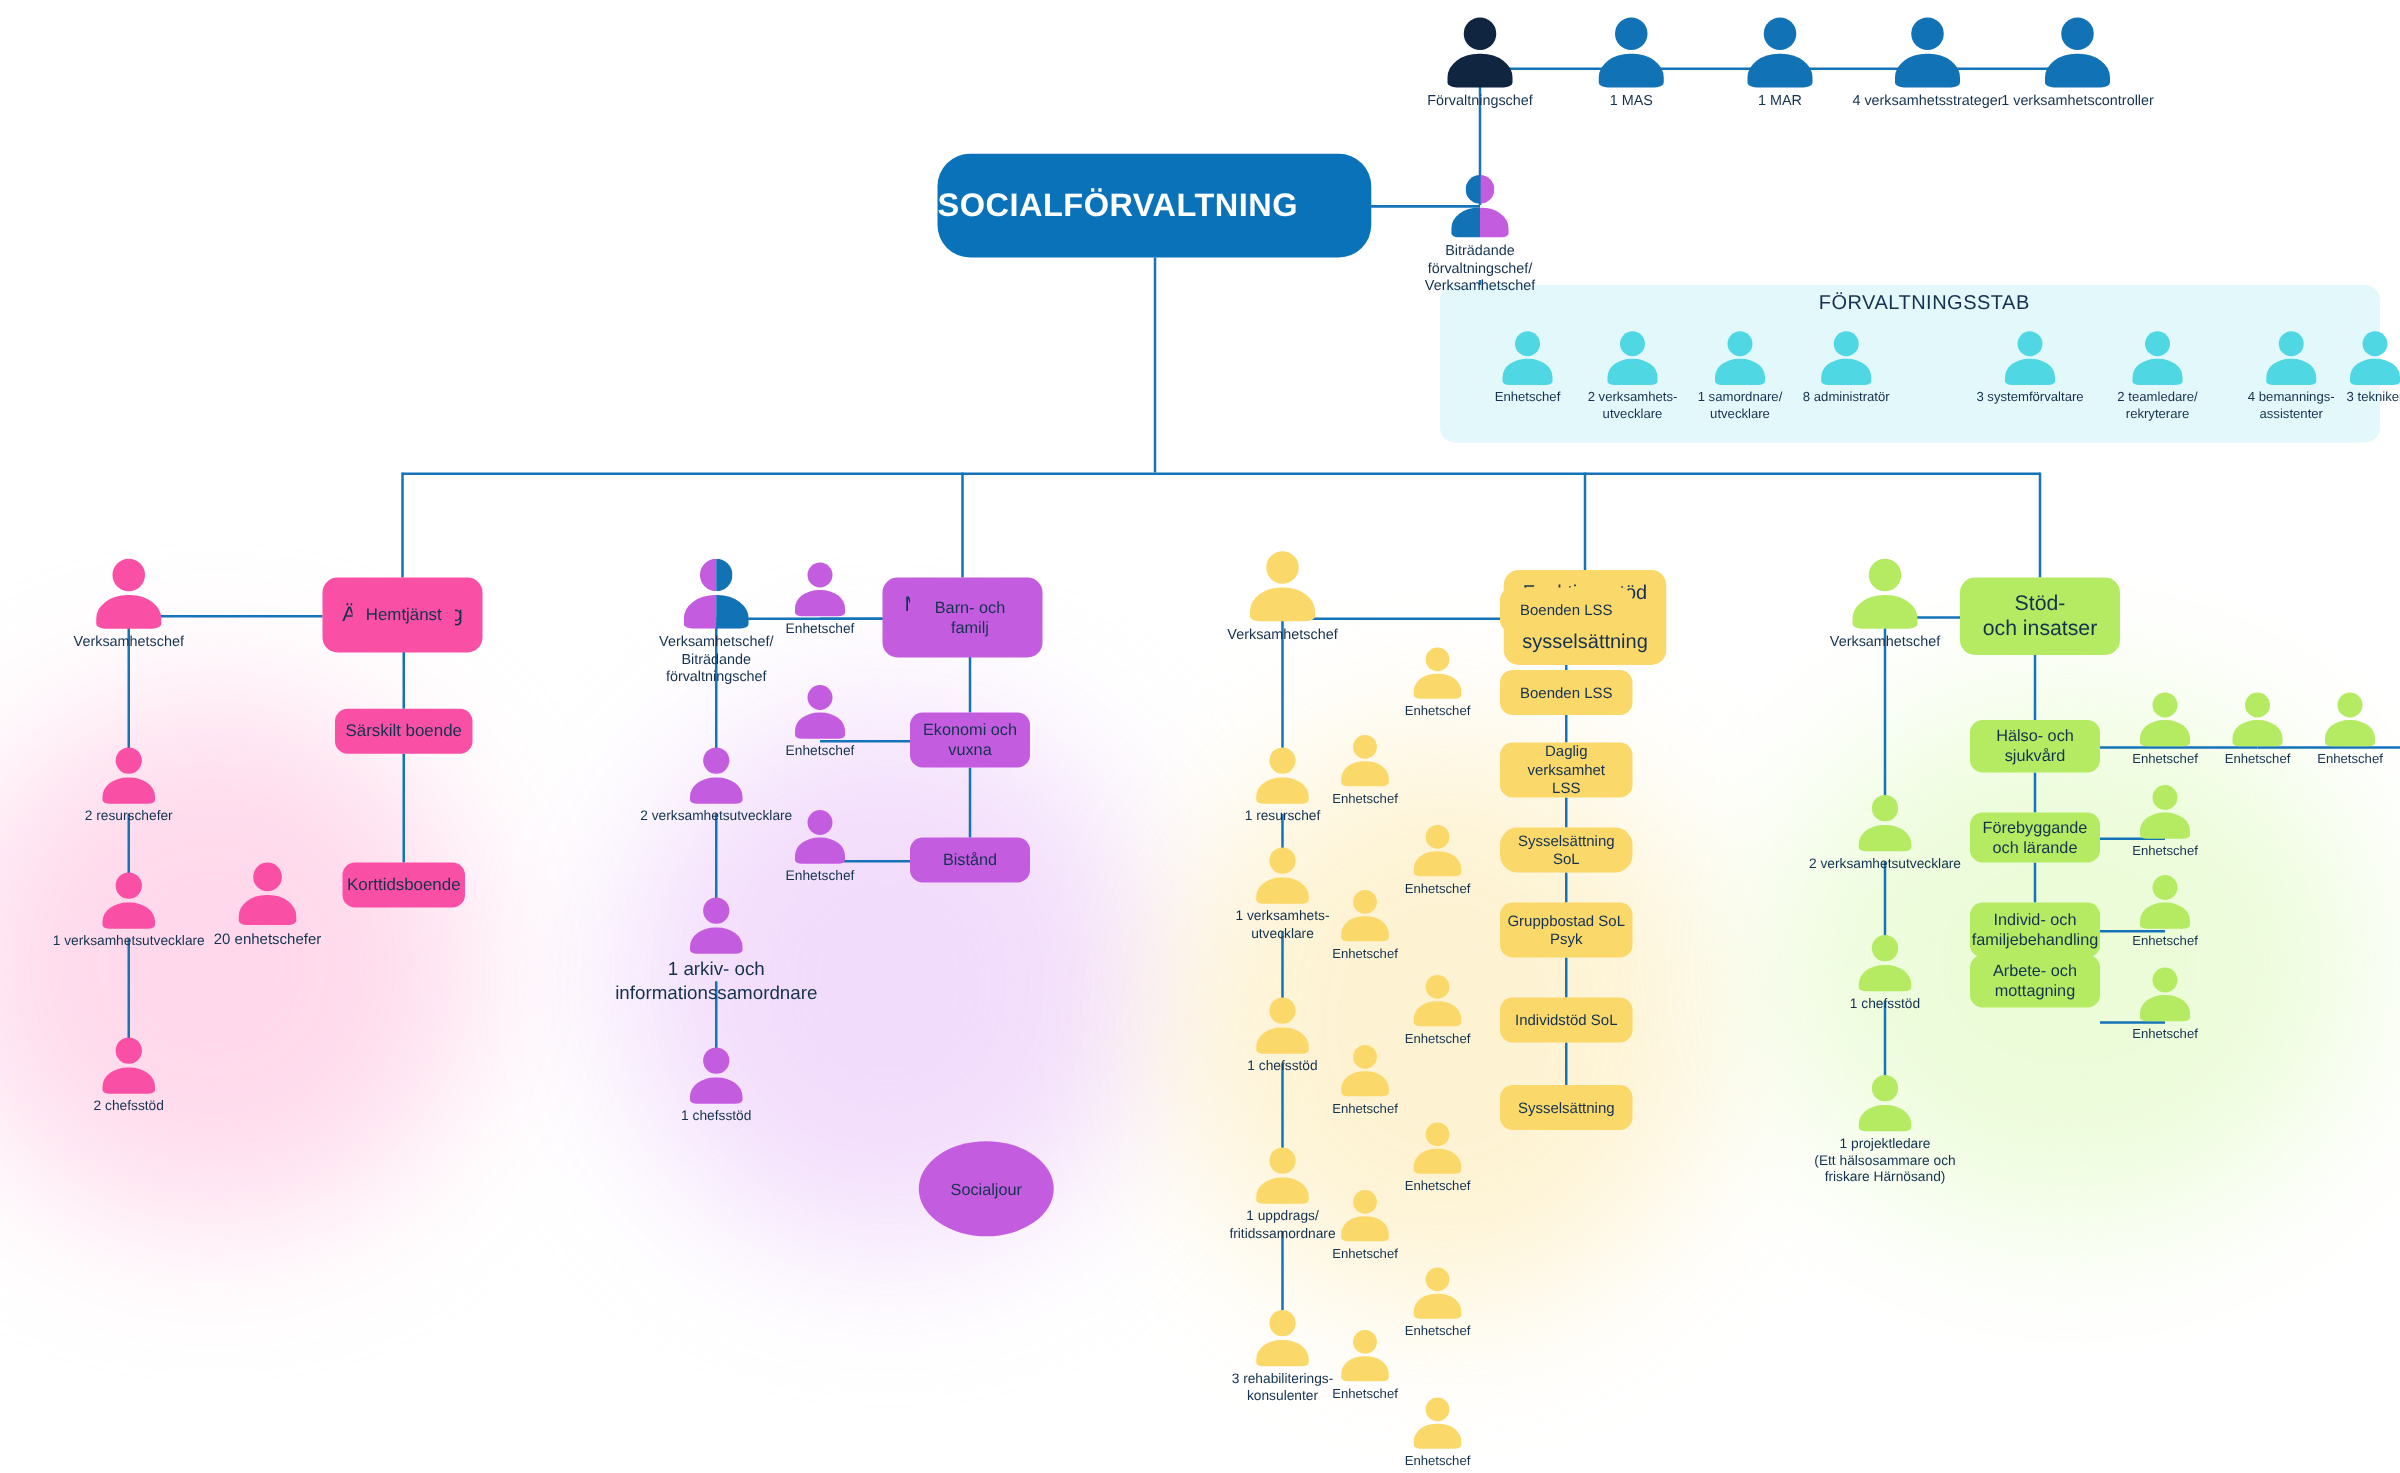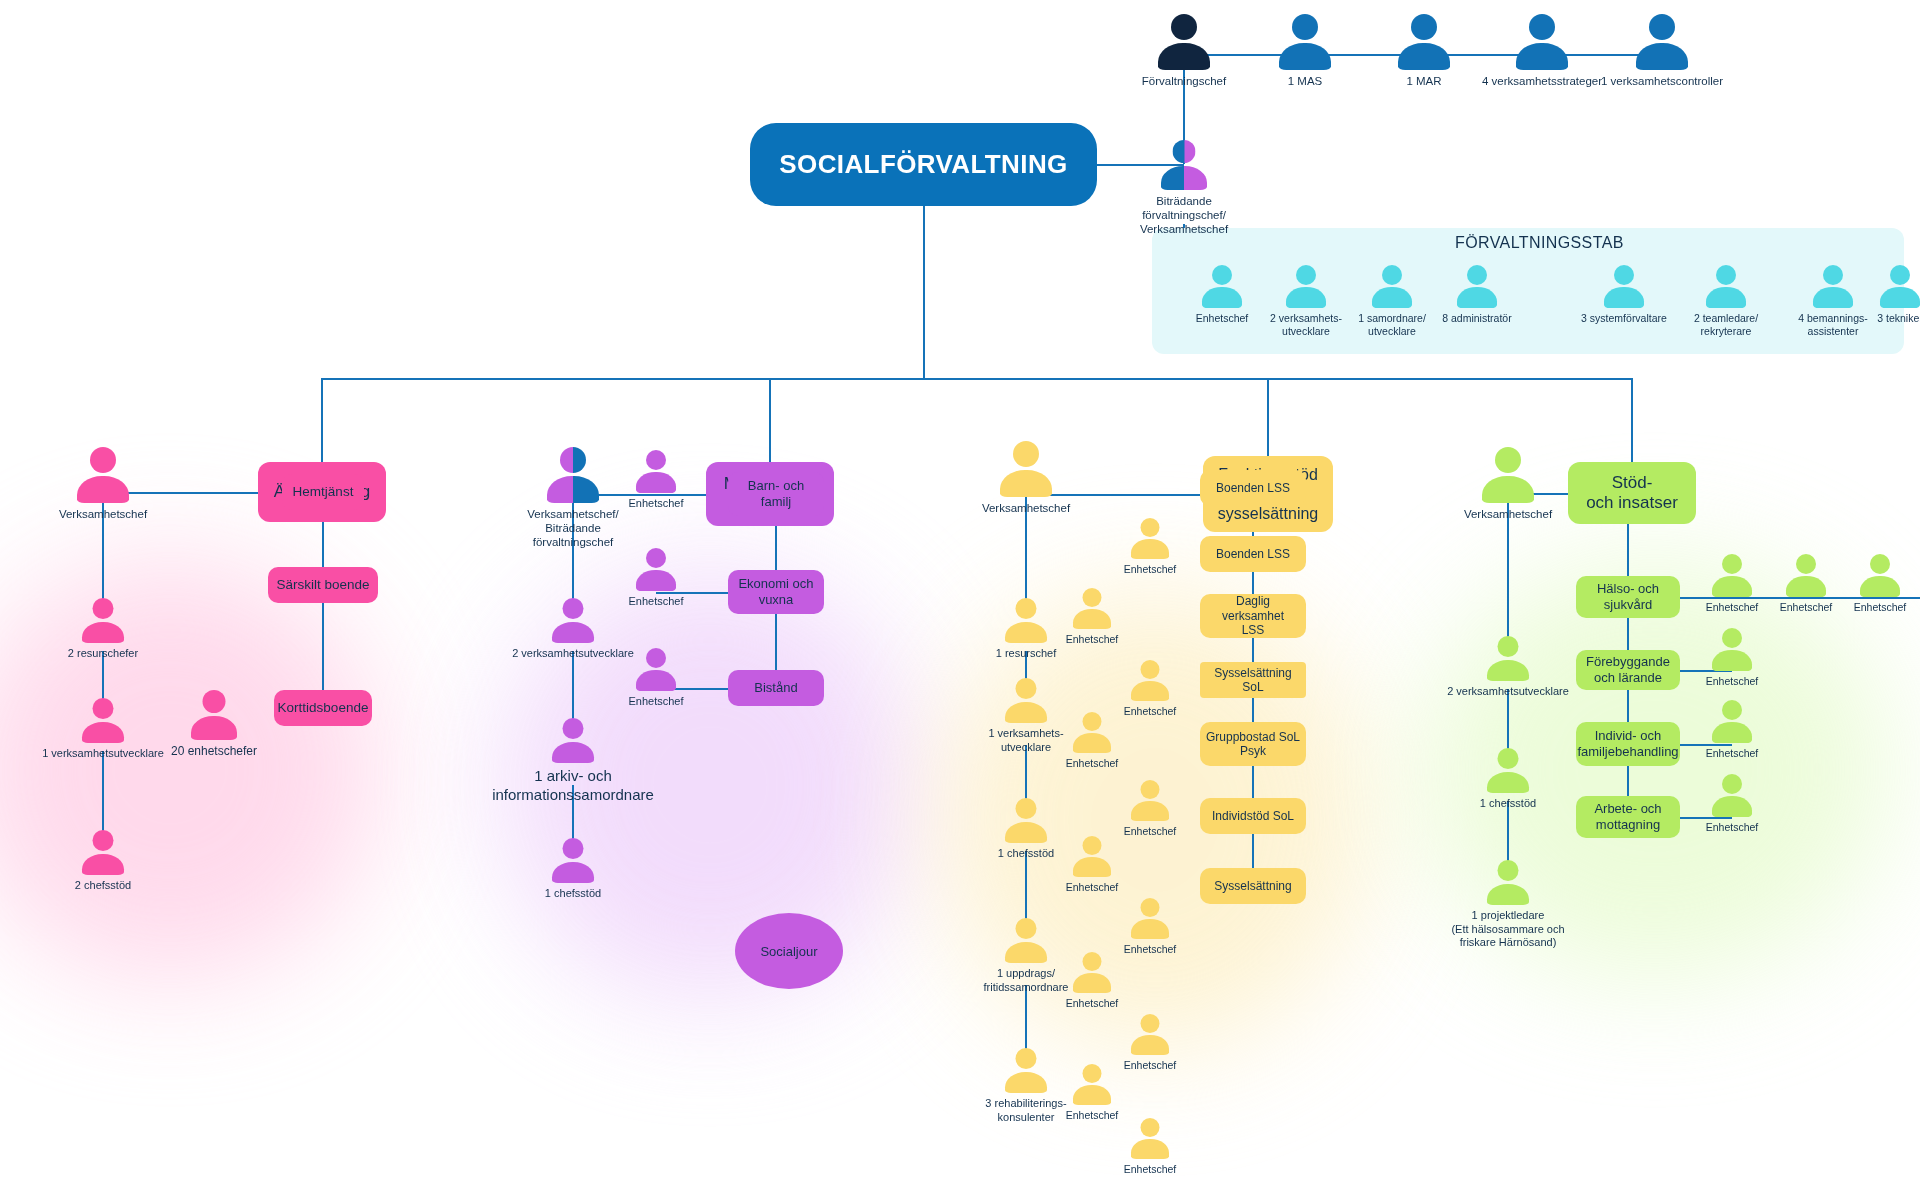--- a/index.html
+++ b/index.html
@@ -14,21 +14,21 @@
   .lnh{height:2px;}
   .lnv{width:2px;}
 
   
   #title{position:absolute;left:14px;top:140px;z-index:5;}
   #title .t1{font-size:27px;font-weight:bold;letter-spacing:.2px;color:#0f2d4c;}
   #title .t2{font-size:21px;margin-top:9px;color:#0f2d4c;font-weight:400;}
 
   
   #root{position:absolute;left:750px;top:123px;width:347px;height:83px;background:#0a72b9;
-        border-radius:26px;display:flex;align-items:center;justify-content:center;z-index:4;}
+        border-radius:26px;display:flex;align-items:center;justify-content:flex-start;z-index:4;}
   #root span{color:#fff;font-size:26px;font-weight:bold;letter-spacing:.4px;}
 
   
   .person{position:absolute;z-index:3;}
   .person .head{position:absolute;left:50%;transform:translateX(-50%);border-radius:50%;}
   .person .body{position:absolute;left:0;bottom:0;width:100%;
                 border-radius:48% 48% 14% 14% / 70% 70% 14% 14%;}
   .person .lbl{position:absolute;left:50%;transform:translateX(-50%);
                text-align:center;color:#14324f;white-space:nowrap;line-height:1.22;}
 
@@ -276,21 +276,21 @@
       </div>
       <div class="box" style="left: 1200px; top: 470px; width: 106px; height: 36px; background: rgb(251, 216, 106); font-size: 12px; border-radius: 10px; font-weight: 400;">
         <span>Boenden LSS</span>
       </div>
       <div class="box" style="left: 1200px; top: 536px; width: 106px; height: 36px; background: rgb(251, 216, 106); font-size: 12px; border-radius: 10px; font-weight: 400;">
         <span>Boenden LSS</span>
       </div>
       <div class="box" style="left: 1200px; top: 594px; width: 106px; height: 44px; background: rgb(251, 216, 106); font-size: 12px; border-radius: 10px; font-weight: 400;">
         <span>Daglig verksamhet<br>LSS</span>
       </div>
-      <div class="box" style="left: 1200px; top: 662px; width: 106px; height: 36px; background: rgb(251, 216, 106); font-size: 12px; border-radius: 4px; font-weight: 400;">
+      <div class="box" style="left: 1200px; top: 662px; width: 106px; height: 36px; background: rgb(251, 216, 106); font-size: 12px; border-radius: 14px; font-weight: 400;">
         <span>Sysselsättning SoL</span>
       </div>
       <div class="box" style="left: 1200px; top: 722px; width: 106px; height: 44px; background: rgb(251, 216, 106); font-size: 12px; border-radius: 10px; font-weight: 400;">
         <span>Gruppbostad SoL<br>Psyk</span>
       </div>
       <div class="box" style="left: 1200px; top: 798px; width: 106px; height: 36px; background: rgb(251, 216, 106); font-size: 12px; border-radius: 10px; font-weight: 400;">
         <span>Individstöd SoL</span>
       </div>
       <div class="box" style="left: 1200px; top: 868px; width: 106px; height: 36px; background: rgb(251, 216, 106); font-size: 12px; border-radius: 10px; font-weight: 400;">
         <span>Sysselsättning</span>
@@ -400,21 +400,21 @@
         <div class="lbl" style="top: 47.2px; font-size: 10.5px; text-align: center;">Enhetschef</div>
       </div>
       <div class="box" style="left: 1576px; top: 722px; width: 104px; height: 44px; background: rgb(180, 235, 98); font-size: 13px; border-radius: 10px; font-weight: 400;">
         <span>Individ- och<br>familjebehandling</span>
       </div>
       <div class="person" style="left: 1712px; top: 700px; width: 40px; height: 43.2px;">
         <div class="head" style="width: 20px; height: 20px; top: 0px; background: rgb(180, 235, 98);"></div>
         <div class="body" style="height: 20.8px; background: rgb(180, 235, 98);"></div>
         <div class="lbl" style="top: 47.2px; font-size: 10.5px; text-align: center;">Enhetschef</div>
       </div>
-      <div class="box" style="left: 1576px; top: 796px; width: 104px; height: 42px; background: rgb(180, 235, 98); font-size: 13px; border-radius: 10px; font-weight: 400;">
+      <div class="box" style="left: 1576px; top: 764px; width: 104px; height: 42px; background: rgb(180, 235, 98); font-size: 13px; border-radius: 10px; font-weight: 400;">
         <span>Arbete- och<br>mottagning</span>
       </div>
       <div class="person" style="left: 1712px; top: 774px; width: 40px; height: 43.2px;">
         <div class="head" style="width: 20px; height: 20px; top: 0px; background: rgb(180, 235, 98);"></div>
         <div class="body" style="height: 20.8px; background: rgb(180, 235, 98);"></div>
         <div class="lbl" style="top: 47.2px; font-size: 10.5px; text-align: center;">Enhetschef</div>
       </div>
     </div>
   <div id="lines">
       <div class="ln lnh" style="left: 1184px; top: 54px; width: 478px; background: rgb(21, 115, 184);"></div>

